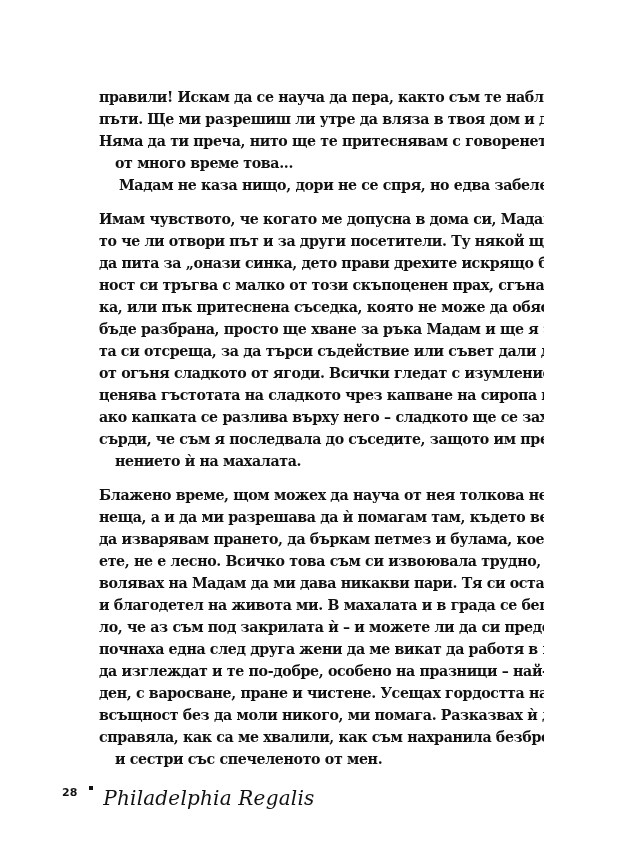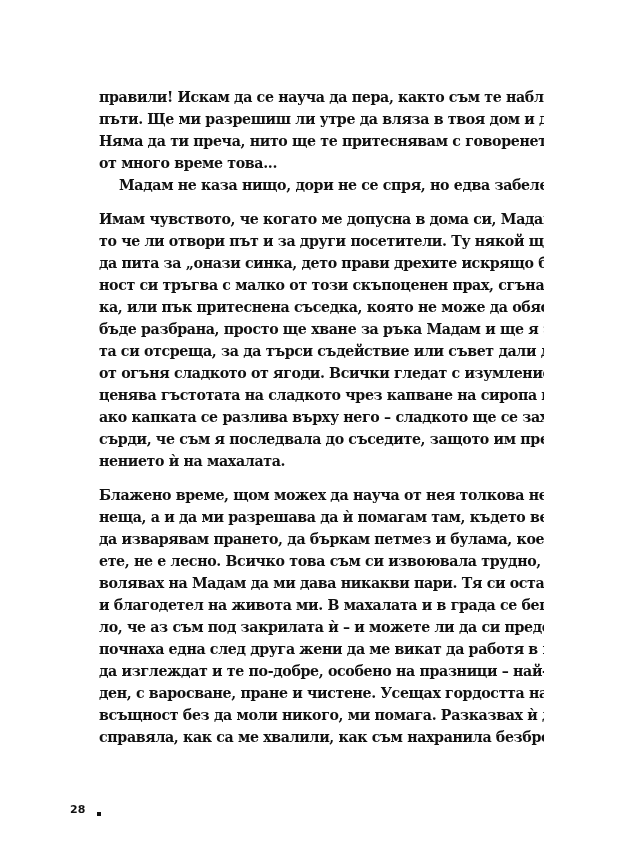--- a/index.html
+++ b/index.html
@@ -40,31 +40,32 @@
     font-size: 14.2px;
     font-weight: bold;
     letter-spacing: -0.35px;
     white-space: nowrap;
     text-align: justify;
     text-align-last: justify;
     overflow: hidden;
   }
   .line.last {
     text-align-last: left;
+    margin-left: 16px;
   }
   .line.indent {
     text-indent: 20px;
   }
   .footer {
     position: absolute;
-    left: 70px;
+    left: 62px;
     top: 786px;
     height: 30px;
     display: flex;
-    align-items: flex-end;
+    align-items: flex-start;
   }
   .page-number {
     font-family: "DejaVu Sans", sans-serif;
     font-weight: bold;
     font-size: 11px;
     color: #111;
     margin-right: 12px;
   }
   .footer-bullet {
     width: 4px; height: 4px;
@@ -118,21 +119,23 @@
       <span class="line">да изварявам прането, да бъркам петмез и булама, което, нека да зна-</span>
       <span class="line">ете, не е лесно. Всичко това съм си извоювала трудно, защото не поз-</span>
       <span class="line">волявах на Мадам да ми дава никакви пари. Тя си остана за мен учител</span>
       <span class="line">и благодетел на живота ми. В махалата и в града се беше вече разчу-</span>
       <span class="line">ло, че аз съм под закрилата ѝ – и можете ли да си представите – за-</span>
       <span class="line">почнаха една след друга жени да ме викат да работя в къщите им, че</span>
       <span class="line">да изглеждат и те по-добре, особено на празници – най-вече за Велик-</span>
       <span class="line">ден, с варосване, пране и чистене. Усещах гордостта на Гюнеш, че</span>
       <span class="line">всъщност без да моли никого, ми помага. Разказвах ѝ дълго как съм се</span>
       <span class="line">справяла, как са ме хвалили, как съм нахранила безбройните си братя</span>
+      <span class="line last">и сестри със спечеленото от мен.</span>
     </div>
 
   </div>
 
   <div class="footer">
     <span class="page-number">28</span>
     <span class="footer-bullet"></span>
+    <span class="book-title">Philadelphia Regalis</span>
   </div>
 </div>
 
 </body></html>

